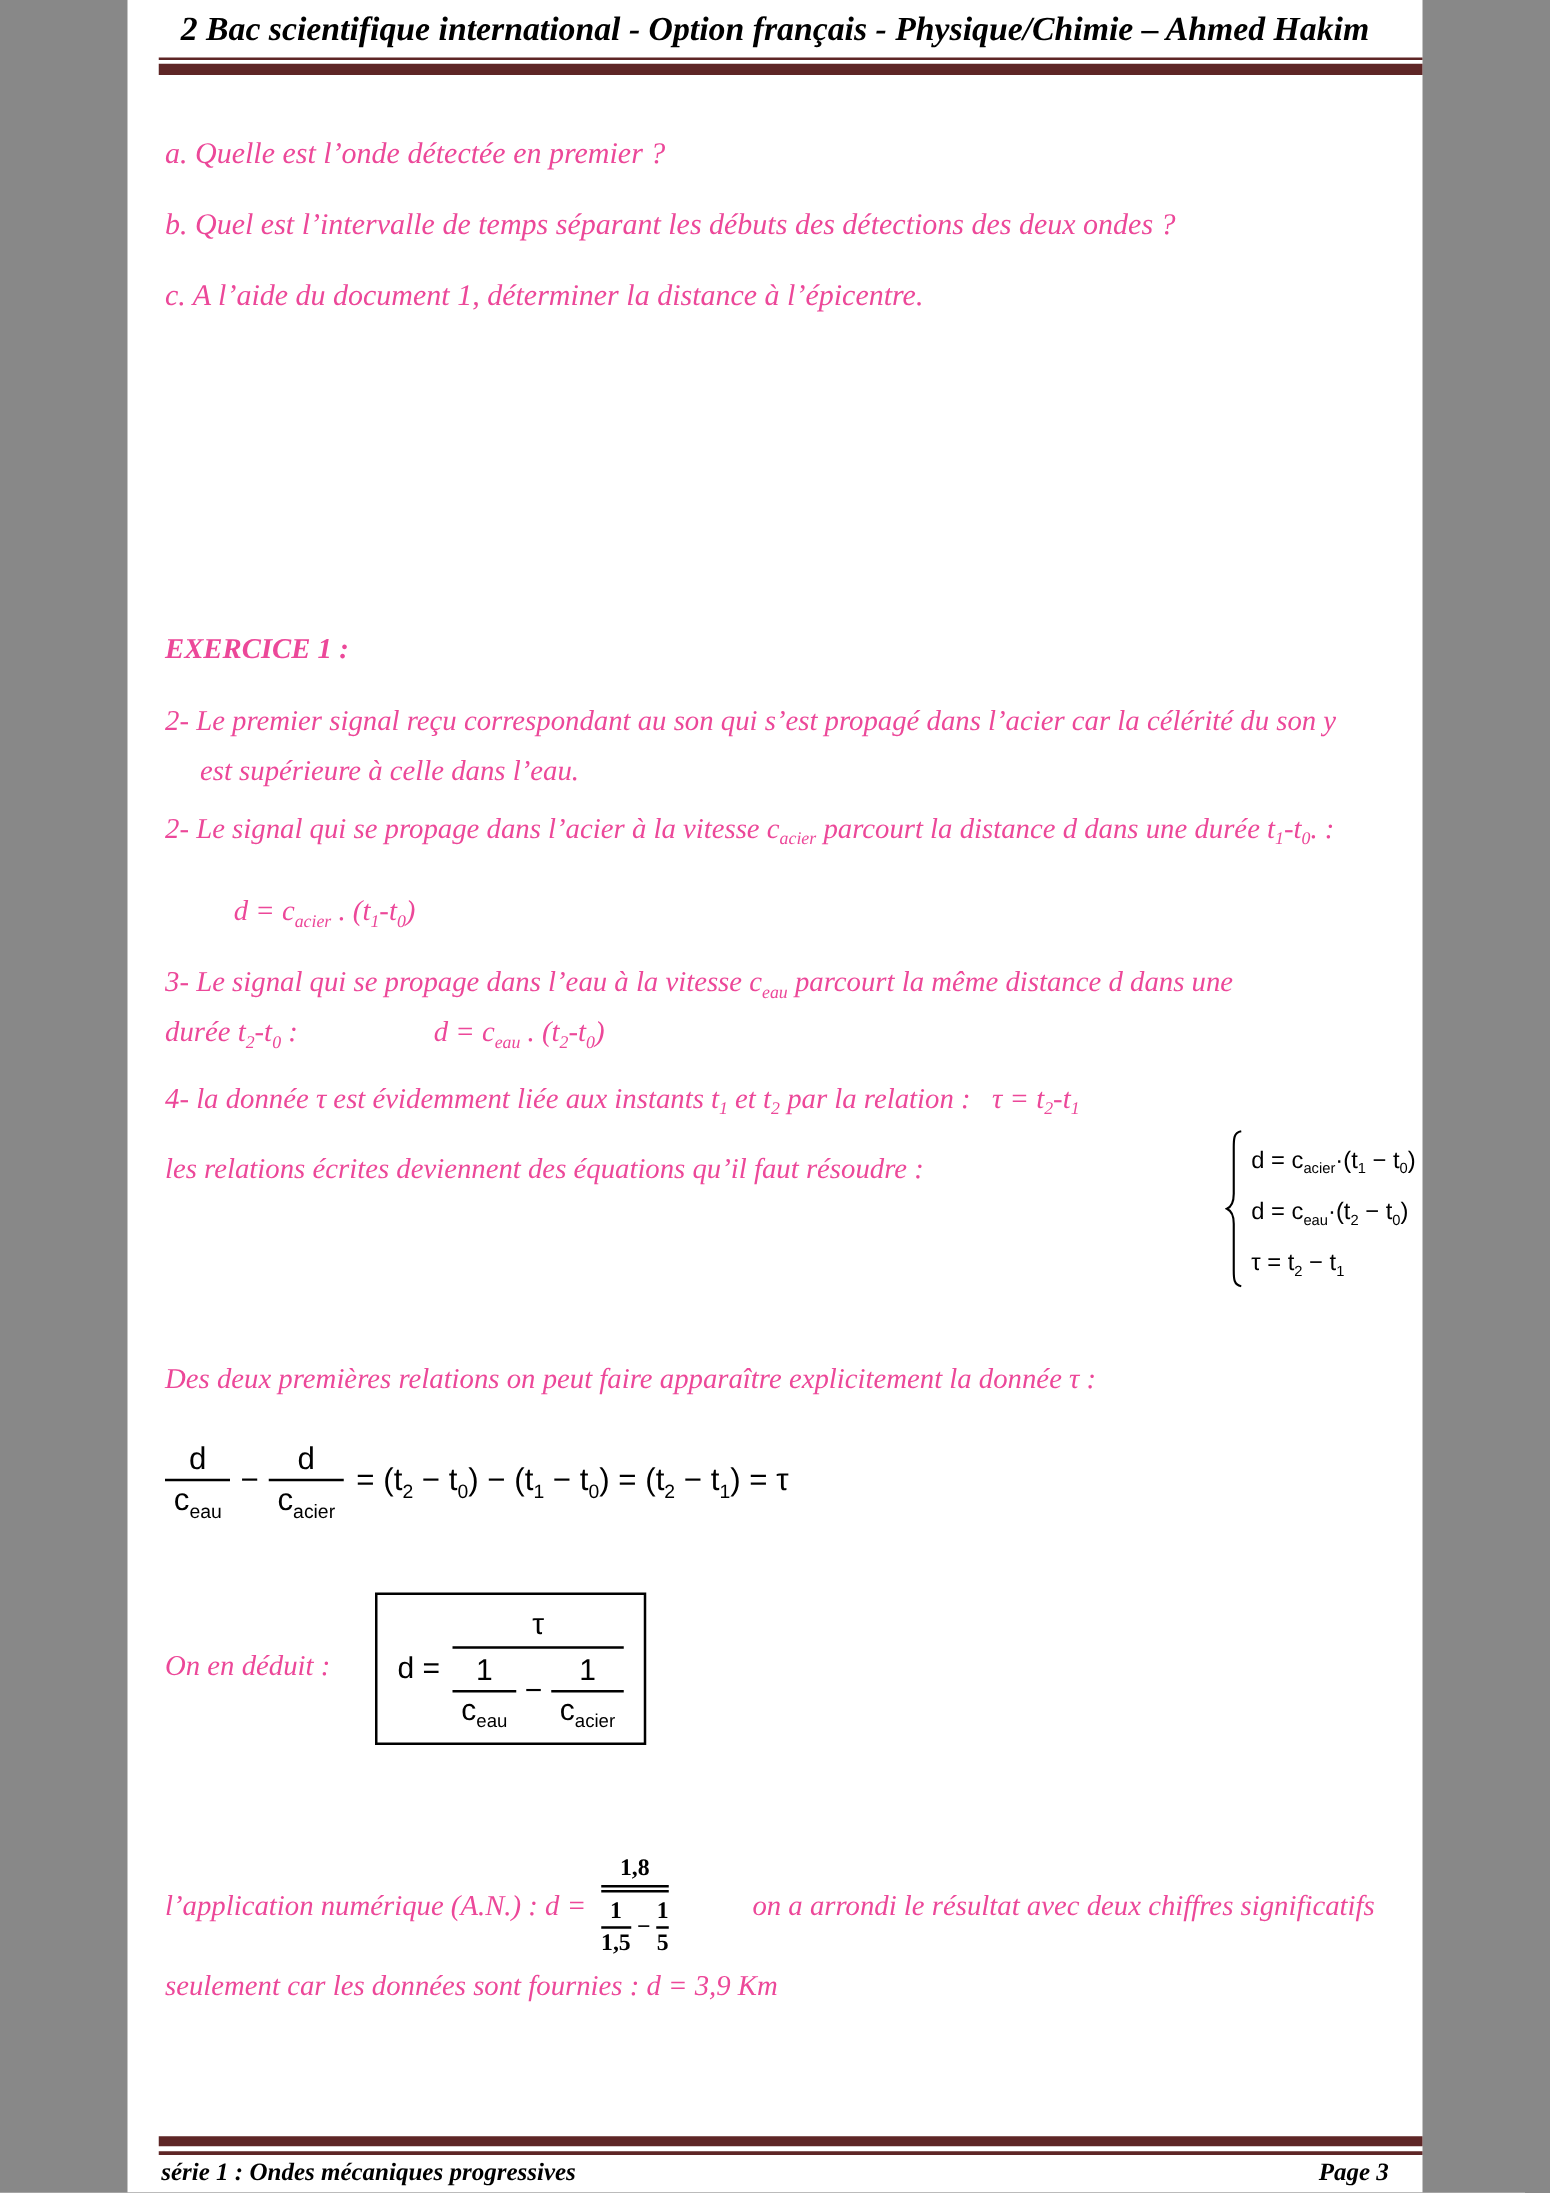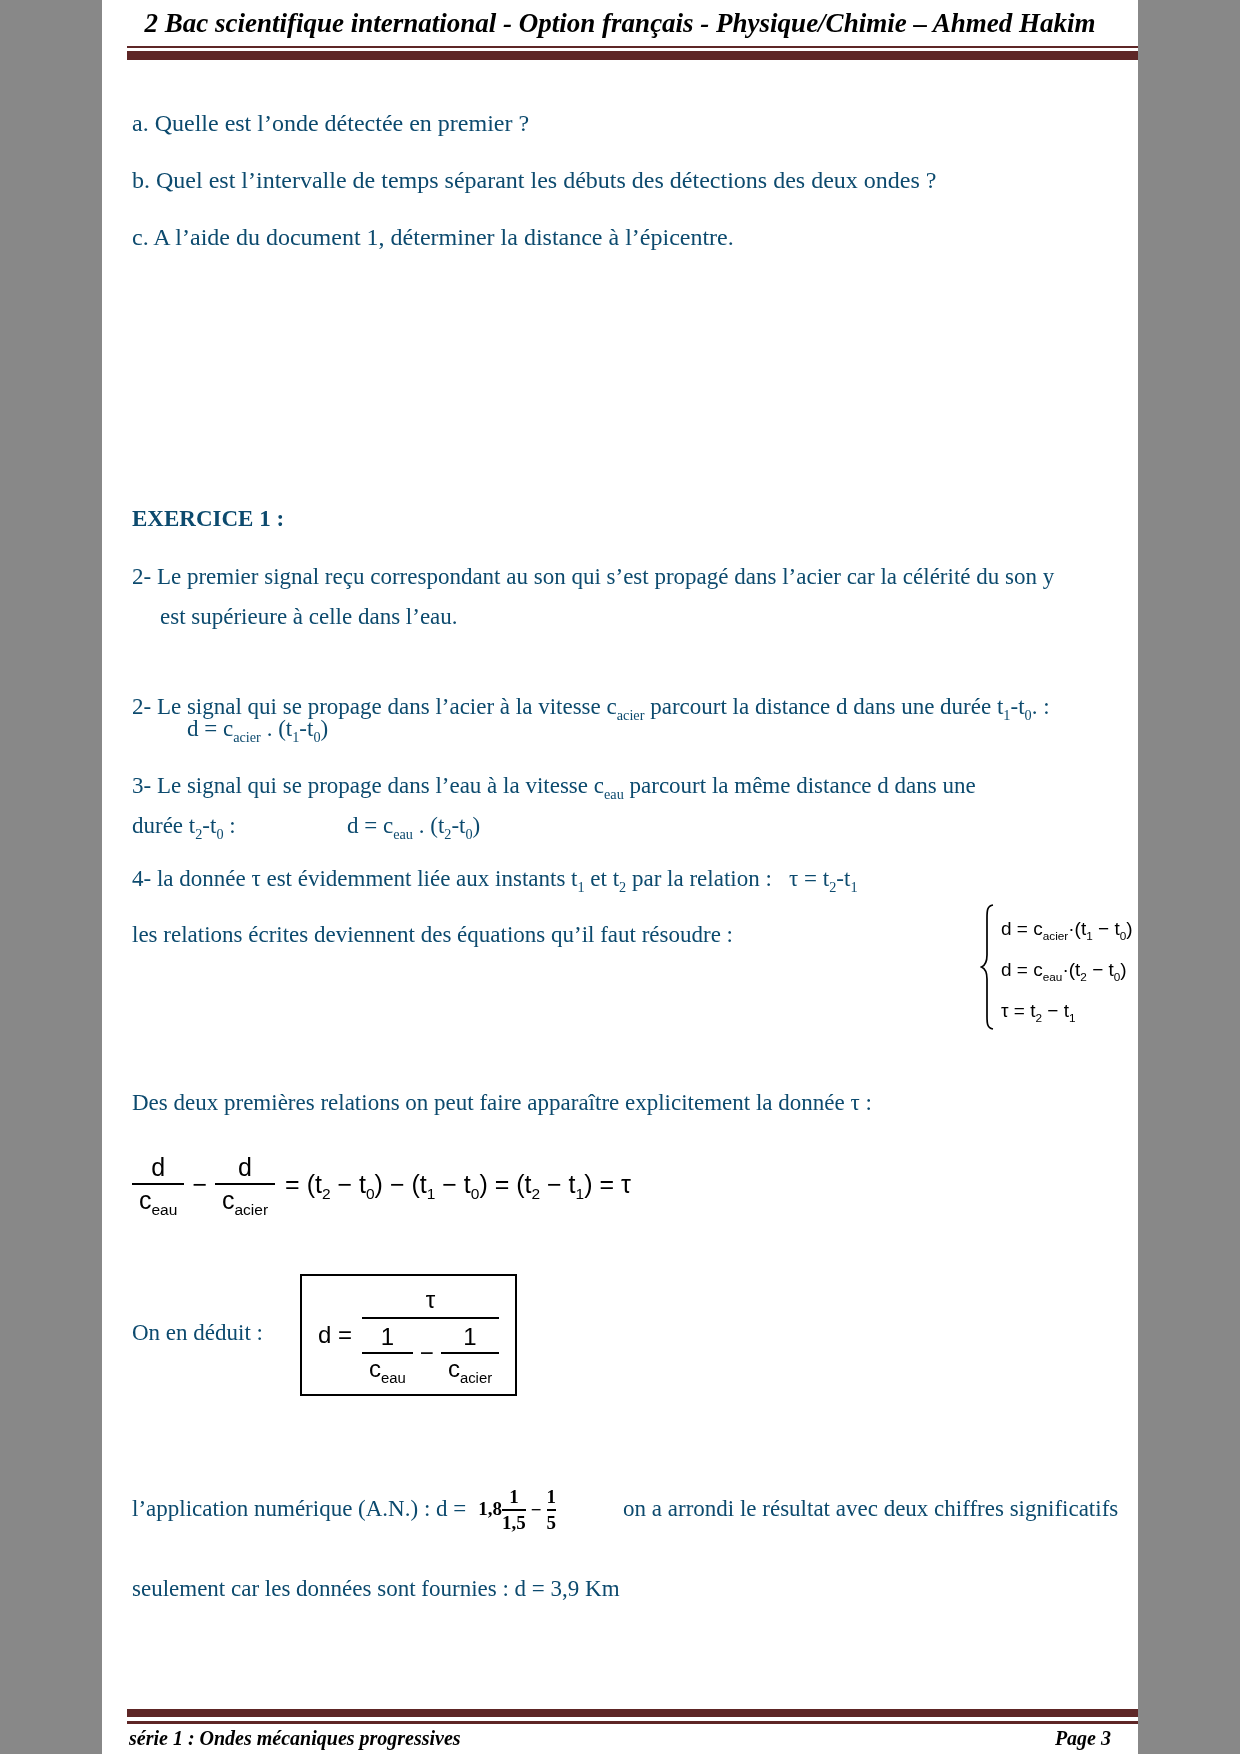--- a/index.html
+++ b/index.html
@@ -2,21 +2,21 @@
 <html><head>
 <meta charset="utf-8">
 <style>
   html,body{margin:0;padding:0;background:#888;}
   .page{
     position:relative;width:1036px;height:1754px;margin:0 auto;
     background:#ffffff;color:#000;overflow:hidden;
     font-family:"Liberation Serif",serif;
   }
   .abs{position:absolute;}
-  .hand{font-size:23px;white-space:nowrap;color:#0c4a6e;}
+  .hand{font-style:italic;font-size:23px;white-space:nowrap;color:#ec4899;}
   .bold{font-weight:bold;}
   .rule{position:absolute;left:25px;width:1190px;background:#5E2626;}
   sub{font-size:62%;line-height:0;}
 
   
   .math{font-family:"Liberation Sans",sans-serif;font-style:normal;color:#000;}
   .frac{display:inline-flex;flex-direction:column;align-items:center;text-align:center;}
   .frac .bar{height:2px;background:#000;align-self:stretch;}
   .frac .num,.frac .den{padding:1px 7px;}
 
@@ -34,21 +34,21 @@
   .dbox{position:absolute;left:198px;top:1274px;border:2px solid #000;
         padding:10px 16px;display:flex;align-items:center;font-size:24px;}
   .dbox .lhs{margin-right:10px;}
   .bigfrac{display:inline-flex;flex-direction:column;align-items:center;}
   .bigfrac>.bar{height:2px;background:#000;align-self:stretch;margin:3px 0;}
   .bigfrac .denrow{display:flex;align-items:center;}
   .bigfrac .denrow .op{margin:0 7px;}
 
   
   .anrow{position:absolute;left:30px;top:1484px;display:flex;align-items:center;}
-  .anfrac{display:inline-flex;flex-direction:row;align-items:center;
+  .anfrac{display:inline-flex;flex-direction:column;align-items:center;
           font-family:"Liberation Serif",serif;font-style:normal;font-weight:bold;
           font-size:19px;margin:0 12px;}
   .anfrac .dblbar{align-self:stretch;height:6px;border-top:2px solid #000;border-bottom:2px solid #000;box-sizing:border-box;margin:2px 0;}
   .anfrac .subrow{display:flex;align-items:center;margin-top:2px;}
   .anfrac .subrow .op{margin:0 5px;}
   .sf{display:inline-flex;flex-direction:column;align-items:center;}
   .sf .b{height:2px;background:#000;align-self:stretch;margin:1px 0;}
   .an-suffix{margin-left:55px;}
 
   
@@ -67,21 +67,21 @@
 
   <div class="abs hand" style="left:30px;top:110px;font-size:24px;">a. Quelle est l’onde détectée en premier ?</div>
   <div class="abs hand" style="left:30px;top:167px;font-size:24px;">b. Quel est l’intervalle de temps séparant les débuts des détections des deux ondes ?</div>
   <div class="abs hand" style="left:30px;top:224px;font-size:24px;">c. A l’aide du document 1, déterminer la distance à l’épicentre.</div>
 
   <div class="abs hand bold" style="left:30px;top:506px;text-align:center;">EXERCICE 1 :</div>
 
   <div class="abs hand" style="left:30px;top:564px;">2- Le premier signal reçu correspondant au son qui s’est propagé dans l’acier car la célérité du son y</div>
   <div class="abs hand" style="left:58px;top:604px;">est supérieure à celle dans l’eau.</div>
 
-  <div class="abs hand" style="left:30px;top:694px;">2- Le signal qui se propage dans l’acier à la vitesse c<sub>acier</sub> parcourt la distance d dans une durée t<sub>1</sub>-t<sub>0</sub>. :</div>
+  <div class="abs hand" style="left:30px;top:650px;">2- Le signal qui se propage dans l’acier à la vitesse c<sub>acier</sub> parcourt la distance d dans une durée t<sub>1</sub>-t<sub>0</sub>. :</div>
   <div class="abs hand" style="left:85px;top:716px;">d = c<sub>acier</sub> . (t<sub>1</sub>-t<sub>0</sub>)</div>
 
   <div class="abs hand" style="left:30px;top:773px;">3- Le signal qui se propage dans l’eau à la vitesse c<sub>eau</sub> parcourt la même distance d dans une</div>
   <div class="abs hand" style="left:30px;top:813px;">durée t<sub>2</sub>-t<sub>0</sub> :</div>
   <div class="abs hand" style="left:245px;top:813px;">d = c<sub>eau</sub> . (t<sub>2</sub>-t<sub>0</sub>)</div>
 
   <div class="abs hand" style="left:30px;top:866px;">4- la donnée τ est évidemment liée aux instants t<sub>1</sub> et t<sub>2</sub> par la relation :&nbsp;&nbsp;&nbsp;τ = t<sub>2</sub>-t<sub>1</sub></div>
   <div class="abs hand" style="left:30px;top:922px;">les relations écrites deviennent des équations qu’il faut résoudre :</div>
 
   <div class="system math">

